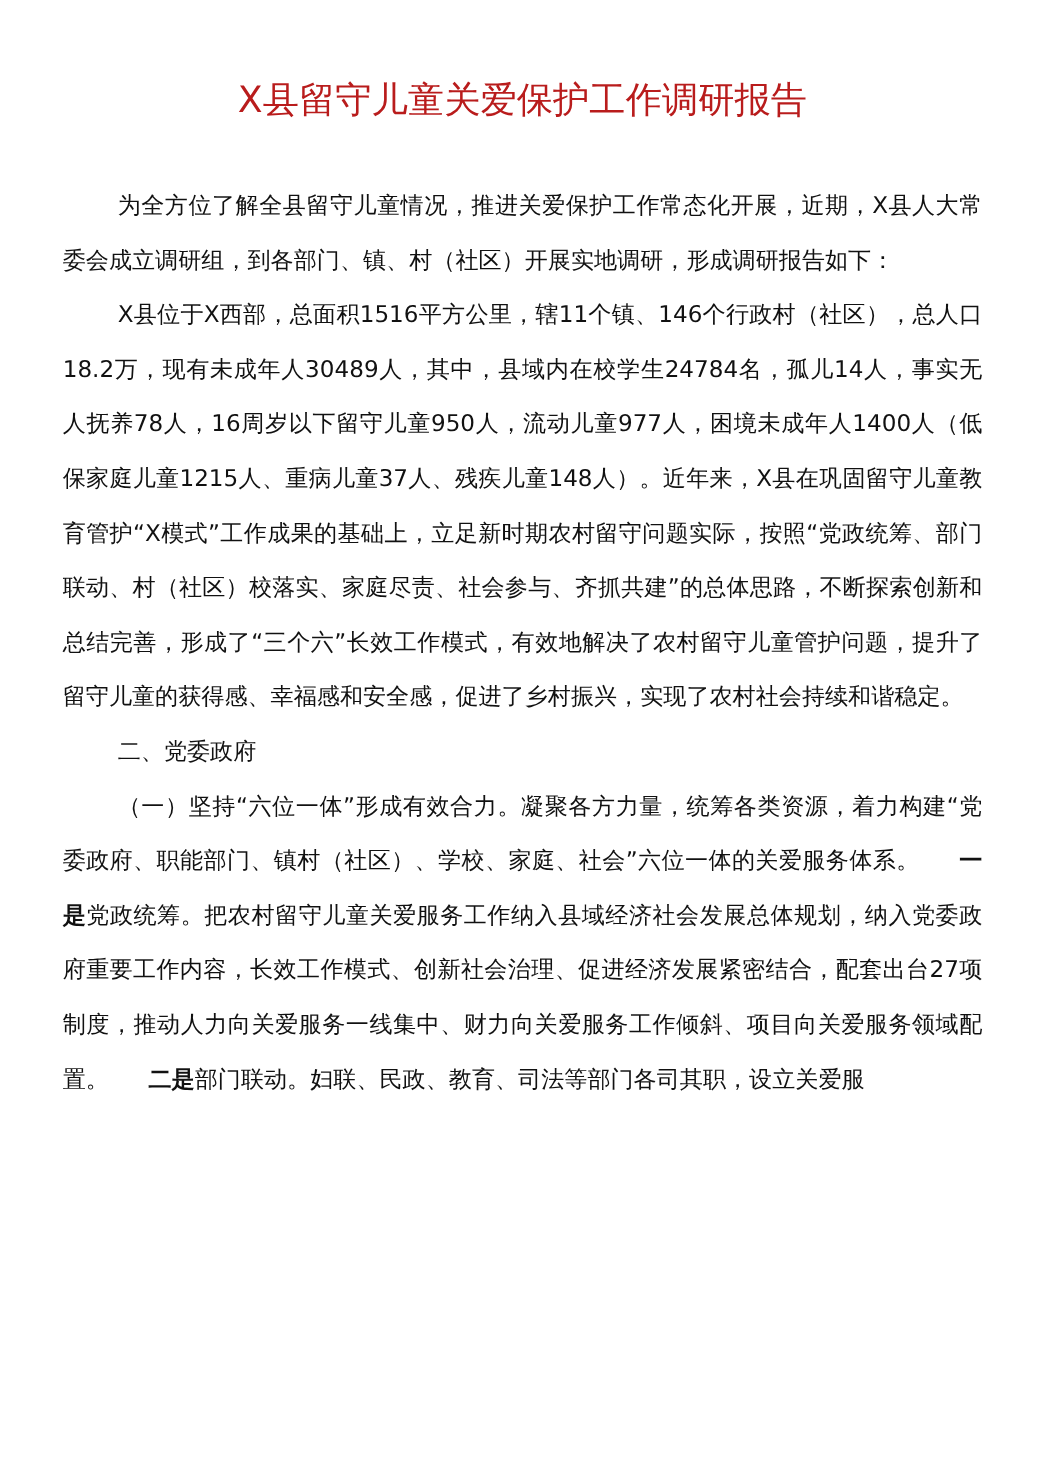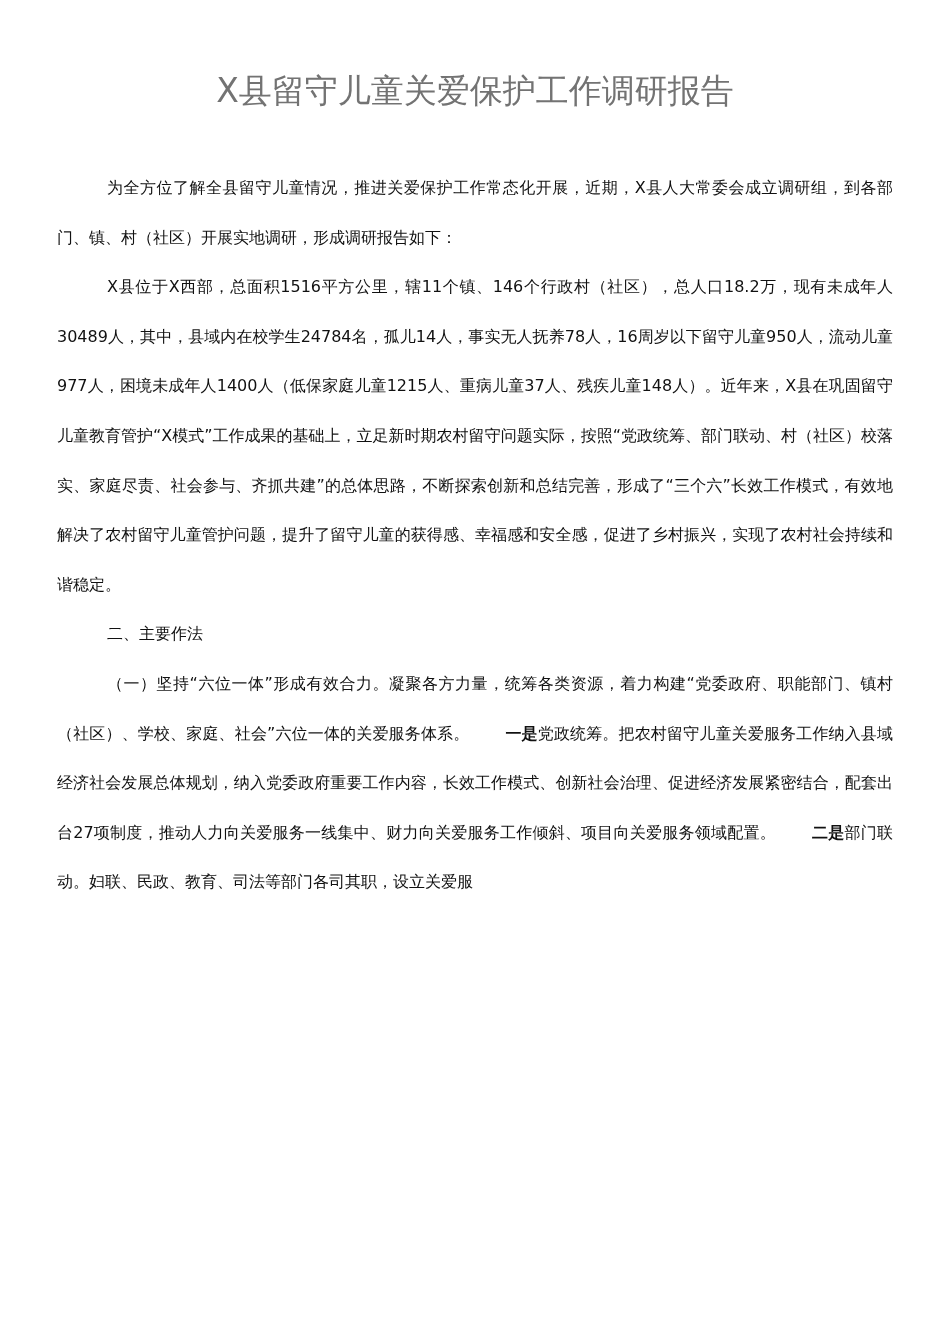--- a/index.html
+++ b/index.html
@@ -1,31 +1,31 @@
 <!DOCTYPE html>
 <html><head>
 <meta charset="utf-8">
 <style>
   html, body { margin: 0; padding: 0; background: #ffffff; }
   body { width: 950px; height: 1344px; overflow: hidden; position: relative;
          font-family: "DejaVu Sans", "Liberation Sans", sans-serif; color: #111; }
   .page { position: absolute; left: 0; top: 0; width: 950px; height: 1344px; background: #fff; }
   .title { position: absolute; left: 0; top: 66px; width: 950px; text-align: center;
-           font-size: 33px; letter-spacing: 0px; line-height: 50px; color: #737373; }
+           font-size: 33px; letter-spacing: 0px; line-height: 50px; color: #b91c1c; }
   .body { position: absolute; left: 57px; top: 163px; width: 836px;
-          font-size: 16px; line-height: 49.6px; text-align: justify; }
+          font-size: 21px; line-height: 49.6px; text-align: justify; }
   .body p { margin: 0; text-indent: 50px; }
   .body p.h { text-indent: 50px; }
   b { font-weight: bold; margin-left: 36px; }
 </style>
 </head>
 <body>
 
 <div class="page">
   <div class="title">X县留守儿童关爱保护工作调研报告</div>
 
   <div class="body">
     <p>为全方位了解全县留守儿童情况，推进关爱保护工作常态化开展，近期，X县人大常委会成立调研组，到各部门、镇、村（社区）开展实地调研，形成调研报告如下：</p>
     <p>X县位于X西部，总面积1516平方公里，辖11个镇、146个行政村（社区），总人口18.2万，现有未成年人30489人，其中，县域内在校学生24784名，孤儿14人，事实无人抚养78人，16周岁以下留守儿童950人，流动儿童977人，困境未成年人1400人（低保家庭儿童1215人、重病儿童37人、残疾儿童148人）。近年来，X县在巩固留守儿童教育管护“X模式”工作成果的基础上，立足新时期农村留守问题实际，按照“党政统筹、部门联动、村（社区）校落实、家庭尽责、社会参与、齐抓共建”的总体思路，不断探索创新和总结完善，形成了“三个六”长效工作模式，有效地解决了农村留守儿童管护问题，提升了留守儿童的获得感、幸福感和安全感，促进了乡村振兴，实现了农村社会持续和谐稳定。</p>
-    <p class="h">二、主要作法</p>
+    <p class="h">二、党委政府</p>
     <p><span>（一）坚持“六位一体”形成有效合力。凝聚各方力量，统筹各类资源，着力构建“党委政府、职能部门、镇村（社区）、学校、家庭、社会”六位一体的关爱服务体系。</span><b>一是</b><span>党政统筹。把农村留守儿童关爱服务工作纳入县域经济社会发展总体规划，纳入党委政府重要工作内容，长效工作模式、创新社会治理、促进经济发展紧密结合，配套出台27项制度，推动人力向关爱服务一线集中、财力向关爱服务工作倾斜、项目向关爱服务领域配置。</span><b>二是</b><span>部门联动。妇联、民政、教育、司法等部门各司其职，设立关爱服</span></p>
   </div>
 </div>
 
 </body></html>

